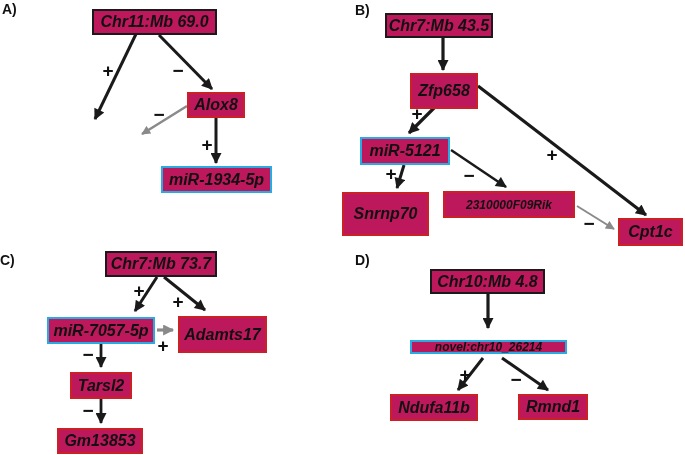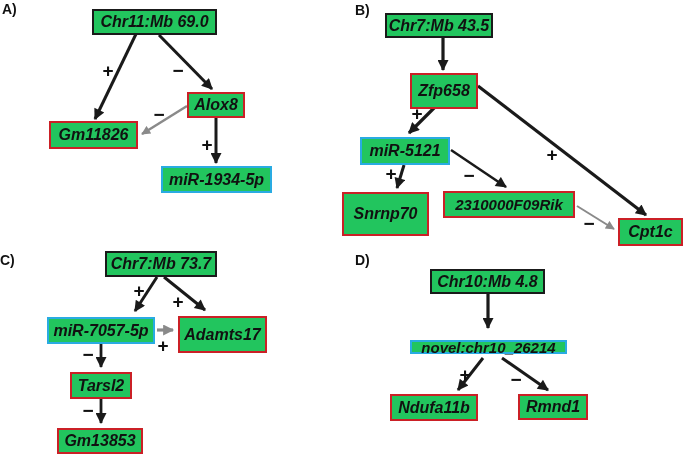--- a/index.html
+++ b/index.html
@@ -8,30 +8,30 @@
     width:685px;height:455px;
     background:#ffffff;
     font-family:"Liberation Sans",sans-serif;
     overflow:hidden;
   }
   .edges{position:absolute;left:0;top:0;width:685px;height:455px;}
   .node{
     position:absolute;
     box-sizing:border-box;
     display:flex;align-items:center;justify-content:center;
-    background:#22c55e;
+    background:#be185d;
     border:2.5px solid #1a1a1a;
     font-style:italic;font-weight:bold;
     font-size:16px;color:#111111;
     white-space:nowrap;
   }
   .node.locus{border-color:#1a1a1a;}
   .node.gene{border-color:#cb2026;}
   .node.mirna{border-color:#29abe2;}
-  .node.small{font-size:15px;}
+  .node.small{font-size:12px;}
   .plabel{
     position:absolute;
     font-weight:bold;font-size:14px;color:#111111;
   }
   .sign{
     position:absolute;
     transform:translate(-50%,-50%);
     font-weight:bold;font-size:19px;color:#111111;
     line-height:1;
   }
@@ -76,21 +76,20 @@
     <line x1="483" y1="358" x2="458" y2="390" stroke="#1a1a1a" stroke-width="3" marker-end="url(#ab)"></line>
     <line x1="502" y1="358" x2="548" y2="390" stroke="#1a1a1a" stroke-width="3" marker-end="url(#ab)"></line>
   </svg>
 
   <span class="plabel" style="left:2px;top:1px">A)</span>
   <span class="plabel" style="left:355px;top:2px">B)</span>
   <span class="plabel" style="left:0px;top:252px">C)</span>
   <span class="plabel" style="left:355px;top:252px">D)</span>
 
   <div class="node locus" style="left:92px;top:9px;width:125px;height:26px">Chr11:Mb 69.0</div>
-  <div class="node gene" style="left:49px;top:121px;width:89px;height:28px">Gm11826</div>
   <div class="node gene" style="left:187px;top:92px;width:58px;height:26px">Alox8</div>
   <div class="node mirna" style="left:161px;top:166px;width:111px;height:27px">miR-1934-5p</div>
 
   <div class="node locus" style="left:385px;top:13px;width:108px;height:25px">Chr7:Mb 43.5</div>
   <div class="node gene" style="left:410px;top:73px;width:68px;height:36px">Zfp658</div>
   <div class="node mirna" style="left:360px;top:137px;width:90px;height:28px">miR-5121</div>
   <div class="node gene" style="left:342px;top:192px;width:87px;height:44px">Snrnp70</div>
   <div class="node gene small" style="left:443px;top:191px;width:132px;height:27px">2310000F09Rik</div>
   <div class="node gene" style="left:618px;top:218px;width:65px;height:28px">Cpt1c</div>
 

